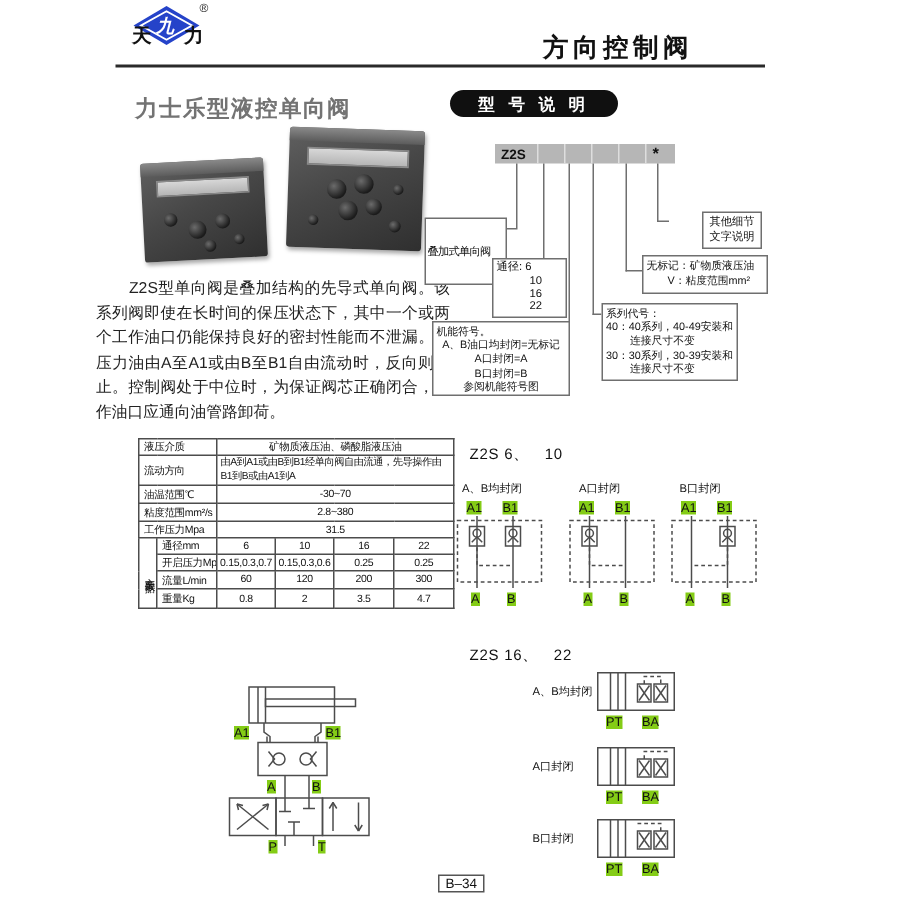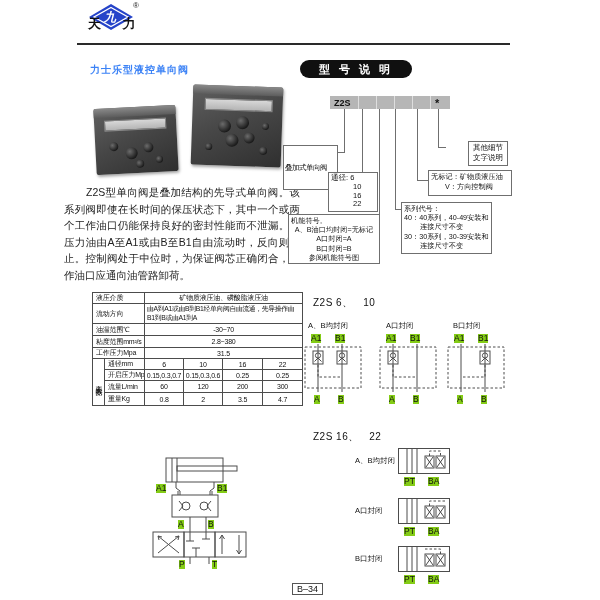--- a/index.html
+++ b/index.html
@@ -12,21 +12,21 @@
   .abs{position:absolute;}
   
   .page-title{
     font-family:"Liberation Serif", serif;
     font-weight:700;font-size:17px;letter-spacing:3px;color:#111;
   }
   .brand-name{font-weight:700;font-size:13px;letter-spacing:9px;color:#111;white-space:nowrap;}
   .reg{font-size:8px;color:#222;}
   .hrule{background:#2a2a2a;height:2px;}
   
-  .section-title{font-weight:700;font-size:10px;letter-spacing:1px;color:#3b82f6;white-space:nowrap;}
+  .section-title{font-weight:700;font-size:15px;letter-spacing:1px;color:#737373;white-space:nowrap;}
   .photo{border-radius:2px;background:linear-gradient(155deg,#606060 0%,#474747 45%,#2f2f2f 100%);box-shadow:1px 2px 3px rgba(0,0,0,.35);}
   .photo .plate{position:absolute;background:linear-gradient(#d8d8d8,#b5b5b5);border:1px solid #8a8a8a;}
   .photo .port{position:absolute;border-radius:50%;background:radial-gradient(circle at 35% 35%,#6b6b6b,#1b1b1b 70%);}
   .photo .topface{position:absolute;left:0;top:0;width:100%;height:9px;background:linear-gradient(#8a8a8a,#5c5c5c);border-radius:2px 2px 0 0;}
   .desc{font-size:10.5px;line-height:16.5px;text-align:justify;text-indent:22px;color:#222;}
   
   table.spec{border-collapse:collapse;table-layout:fixed;width:210px;font-size:7px;color:#111;}
   table.spec td{border:1px solid #4c4c4c;padding:0 1px;text-align:center;letter-spacing:-0.2px;overflow:hidden;}
   table.spec td.lbl{text-align:left;padding-left:3px;white-space:nowrap;}
   table.spec td.vgroup{writing-mode:vertical-rl;text-orientation:upright;padding:0;letter-spacing:1px;font-size:7px;}
@@ -61,20 +61,21 @@
 <div class="abs" style="left:0;top:0;width:600px;height:46px;">
   <div class="abs" style="left:88px;top:3px;width:50px;height:28px;">
     <svg width="46" height="28" viewBox="0 0 46 28">
       <polygon points="23,1 45,14 23,27 1,14" fill="#2543c9"></polygon>
       <polygon points="23,4.5 40,14 23,23.5 6,14" fill="none" stroke="#ffffff" stroke-width="1.3"></polygon>
     </svg>
     <span class="abs" style="left:16px;top:6px;color:#fff;font-size:12px;font-weight:700;font-style:italic;font-family:'Liberation Serif',serif;">九</span>
   </div>
   <span class="abs reg" style="left:133px;top:1px;">®</span>
   <div class="abs brand-name" style="left:88px;top:15px;text-align:right;">天 力</div>
+  <div class="abs page-title" style="left:362px;top:20px;">方向控制阀</div>
   <div class="abs hrule" style="left:77px;top:43px;width:433px;"></div>
 </div>
 
 <div class="abs section-title" style="left:90px;top:63px;">力士乐型液控单向阀</div>
 
 <div class="abs photo" style="left:95px;top:107px;width:82px;height:66px;transform:rotate(-3deg);">
   <div class="topface"></div>
   <div class="plate" style="left:10px;top:12px;width:60px;height:9px;"></div>
   <div class="port" style="left:14px;top:34px;width:9px;height:9px;"></div>
   <div class="port" style="left:30px;top:40px;width:12px;height:12px;"></div>
@@ -204,21 +205,21 @@
 <div class="abs mbox" style="left:401px;top:202px;width:85px;height:48px;line-height:9.2px;font-size:7.2px;">
   <span class="blk">系列代号：</span>
   <span class="blk">40：40系列，40-49安装和</span>
   <span class="ind2">连接尺寸不变</span>
   <span class="blk">30：30系列，30-39安装和</span>
   <span class="ind2">连接尺寸不变</span>
 </div>
 
 <div class="abs mbox" style="left:428px;top:170px;width:78px;height:22px;line-height:10px;font-size:7.2px;">
   <span class="blk">无标记：矿物质液压油</span>
-  <span class="blk" style="padding-left:14px;">V：方向控制阀</span>
+  <span class="blk" style="padding-left:14px;">V：粘度范围mm²</span>
 </div>
 
 <div class="abs mbox" style="left:446px;top:141px;width:34px;height:21px;line-height:10px;text-align:center;margin-left:22px;">
   <span class="blk">其他细节</span>
   <span class="blk">文字说明</span>
 </div>
 
 <div class="abs sym-heading" style="left:313px;top:296px;">Z2S 6、　10</div>
 
 <span class="abs sym-label" style="left:308px;top:321px;">A、B均封闭</span>

